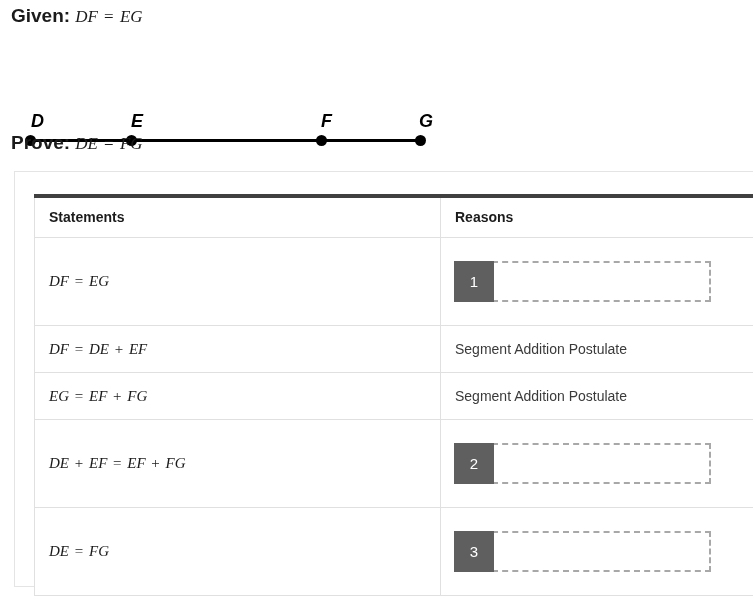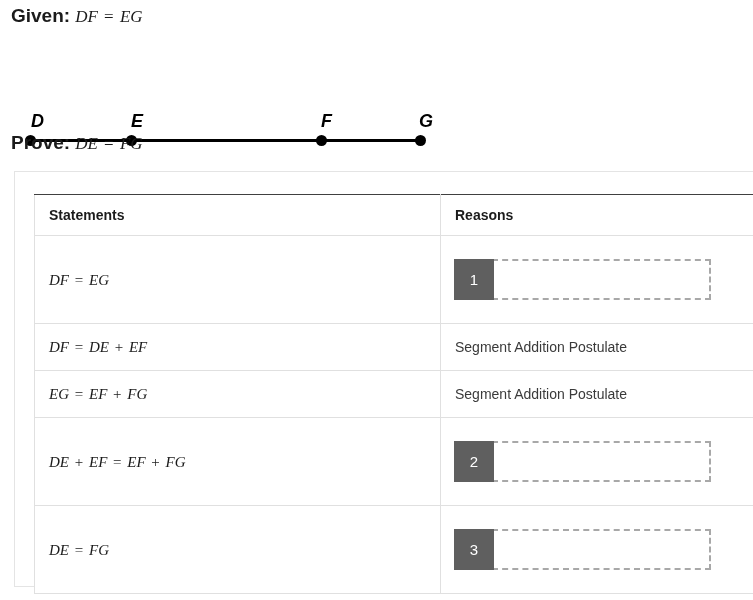--- a/index.html
+++ b/index.html
@@ -112,21 +112,21 @@
     padding: 0 14px;
     text-align: left;
     vertical-align: middle;
     box-sizing: border-box;
   }
   #proof-table thead th {
     height: 41px;
     font-size: 14px;
     font-weight: bold;
     color: #1b1b1b;
-    border-top: 1px solid #404040;
+    border-top: 4px solid #404040;
   }
   #proof-table td.statement-cell .math {
     font-size: 15px;
   }
   #proof-table td.reason-cell {
     font-size: 14px;
     color: #3a3a3a;
   }
   .row-tall td { height: 88px; }
   .row-short td { height: 47px; }

